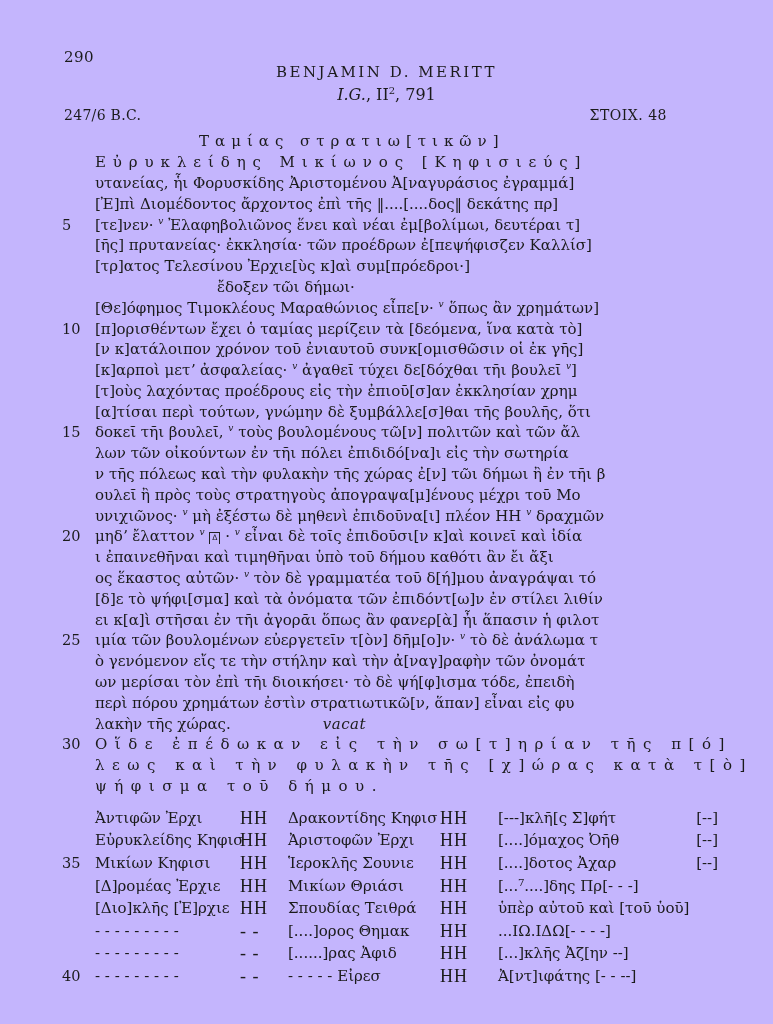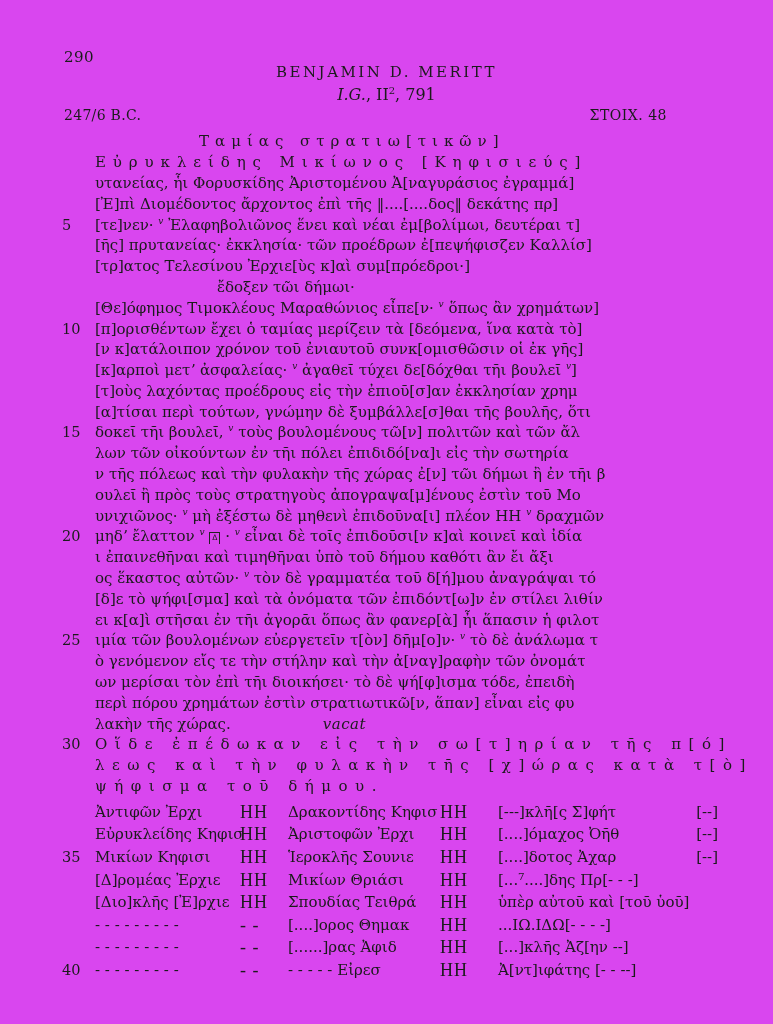--- a/index.html
+++ b/index.html
@@ -1,21 +1,21 @@
 <!DOCTYPE html>
 <html><head>
 <meta charset="utf-8">
 <style>
   html,body{margin:0;padding:0;}
   body{background:#e8e8e6;}
   .page{
     position:relative;
     width:773px;height:1024px;
     margin:0 auto;
-    background:#d946ef;
+    background:#c4b5fd;
     color:#1b1b1b;
     font-family:"DejaVu Serif", serif;
     overflow:hidden;
     box-sizing:border-box;
     padding-top:48px;
   }
   .running-head{position:relative;height:20px;}
   .page-num{position:absolute;left:64px;top:0;font-size:15px;letter-spacing:0.5px;}
   .author{position:absolute;left:0;right:0;top:15px;text-align:center;font-size:15px;letter-spacing:2.5px;}
   .title-line{text-align:center;margin-top:17px;font-size:16px;}
@@ -42,21 +42,21 @@
   .vc{font-size:9px;font-style:italic;vertical-align:super;line-height:0;}
   .vacat{font-style:italic;margin-left:92px;letter-spacing:0.5px;}
   .acro{
     display:inline-block;
     width:9px;height:11px;
     border:1.3px solid #222;border-bottom:none;
     font-size:7.5px;line-height:9px;text-align:center;
     vertical-align:1px;
     font-family:"DejaVu Sans", sans-serif;
   }
-  .donor-table{margin-left:95px;margin-top:4px;}
+  .donor-table{margin-left:95px;margin-top:10px;}
   .trow{
     position:relative;
     display:grid;
     grid-template-columns:145px 48px 152px 58px 168px 1fr;
     height:22.6px;line-height:22.6px;
     font-size:15px;
     white-space:nowrap;
   }
   .trow .amt{font-family:Liberation Serif, serif;font-size:18px;letter-spacing:1px;}
   .trow .a3{text-align:right;padding-right:55px;}
@@ -90,21 +90,21 @@
       <div class="bline indent-c"><span>ἔδοξεν τῶι δήμωι·</span></div>
       <div class="bline"><span>[Θε]όφημος Τιμοκλέους Μαραθώνιος εἶπε[ν· </span><sup class="vc">v</sup><span> ὅπως ἂν χρημάτων]</span></div>
       <div class="bline"><span class="lnum">10</span><span>[π]ορισθέντων ἔχει ὁ ταμίας μερίζειν τὰ [δεόμενα, ἵνα κατὰ τὸ]</span></div>
       <div class="bline"><span>[ν κ]ατάλοιπον χρόνον τοῦ ἐνιαυτοῦ συνκ[ομισθῶσιν οἱ ἐκ γῆς]</span></div>
       <div class="bline"><span>[κ]αρποὶ μετʼ ἀσφαλείας· </span><sup class="vc">v</sup><span> ἀγαθεῖ τύχει δε[δόχθαι τῆι βουλεῖ </span><sup class="vc">v</sup><span>]</span></div>
       <div class="bline"><span>[τ]οὺς λαχόντας προέδρους εἰς τὴν ἐπιοῦ[σ]αν ἐκκλησίαν χρημ</span></div>
       <div class="bline"><span>[α]τίσαι περὶ τούτων, γνώμην δὲ ξυμβάλλε[σ]θαι τῆς βουλῆς, ὅτι</span></div>
       <div class="bline"><span class="lnum">15</span><span>δοκεῖ τῆι βουλεῖ, </span><sup class="vc">v</sup><span> τοὺς βουλομένους τῶ[ν] πολιτῶν καὶ τῶν ἄλ</span></div>
       <div class="bline"><span>λων τῶν οἰκούντων ἐν τῆι πόλει ἐπιδιδό[να]ι εἰς τὴν σωτηρία</span></div>
       <div class="bline"><span>ν τῆς πόλεως καὶ τὴν φυλακὴν τῆς χώρας ἐ[ν] τῶι δήμωι ἢ ἐν τῆι β</span></div>
-      <div class="bline"><span>ουλεῖ ἢ πρὸς τοὺς στρατηγοὺς ἀπογραψα[μ]ένους ἐστὶν τοῦ Μο</span></div>
+      <div class="bline"><span>ουλεῖ ἢ πρὸς τοὺς στρατηγοὺς ἀπογραψα[μ]ένους μέχρι τοῦ Μο</span></div>
       <div class="bline"><span>υνιχιῶνος· </span><sup class="vc">v</sup><span> μὴ ἐξέστω δὲ μηθενὶ ἐπιδοῦνα[ι] πλέον ΗΗ </span><sup class="vc">v</sup><span> δραχμῶν</span></div>
       <div class="bline"><span class="lnum">20</span><span>μηδʼ ἔλαττον </span><sup class="vc">v</sup><span> </span><span class="acro">Δ</span><span> · </span><sup class="vc">v</sup><span> εἶναι δὲ τοῖς ἐπιδοῦσι[ν κ]αὶ κοινεῖ καὶ ἰδία</span></div>
       <div class="bline"><span>ι ἐπαινεθῆναι καὶ τιμηθῆναι ὑπὸ τοῦ δήμου καθότι ἂν ἔι ἄξι</span></div>
       <div class="bline"><span>ος ἕκαστος αὐτῶν· </span><sup class="vc">v</sup><span> τὸν δὲ γραμματέα τοῦ δ[ή]μου ἀναγράψαι τό</span></div>
       <div class="bline"><span>[δ]ε τὸ ψήφι[σμα] καὶ τὰ ὀνόματα τῶν ἐπιδόντ[ω]ν ἐν στίλει λιθίν</span></div>
       <div class="bline"><span>ει κ[α]ὶ στῆσαι ἐν τῆι ἀγορᾶι ὅπως ἂν φανερ[ὰ] ἦι ἅπασιν ἡ φιλοτ</span></div>
       <div class="bline"><span class="lnum">25</span><span>ιμία τῶν βουλομένων εὐεργετεῖν τ[ὸν] δῆμ[ο]ν· </span><sup class="vc">v</sup><span> τὸ δὲ ἀνάλωμα τ</span></div>
       <div class="bline"><span>ὸ γενόμενον εἴς τε τὴν στήλην καὶ τὴν ἀ[ναγ]ραφὴν τῶν ὀνομάτ</span></div>
       <div class="bline"><span>ων μερίσαι τὸν ἐπὶ τῆι διοικήσει· τὸ δὲ ψή[φ]ισμα τόδε, ἐπειδὴ</span></div>
       <div class="bline"><span>περὶ πόρου χρημάτων ἐστὶν στρατιωτικῶ[ν, ἅπαν] εἶναι εἰς φυ</span></div>

